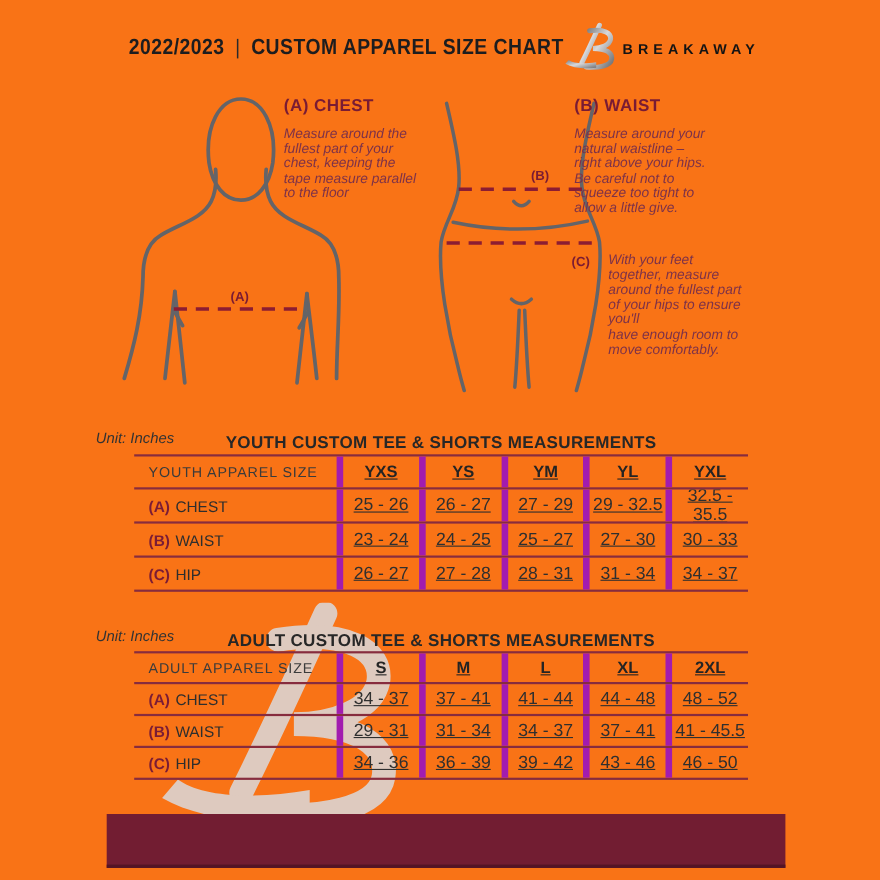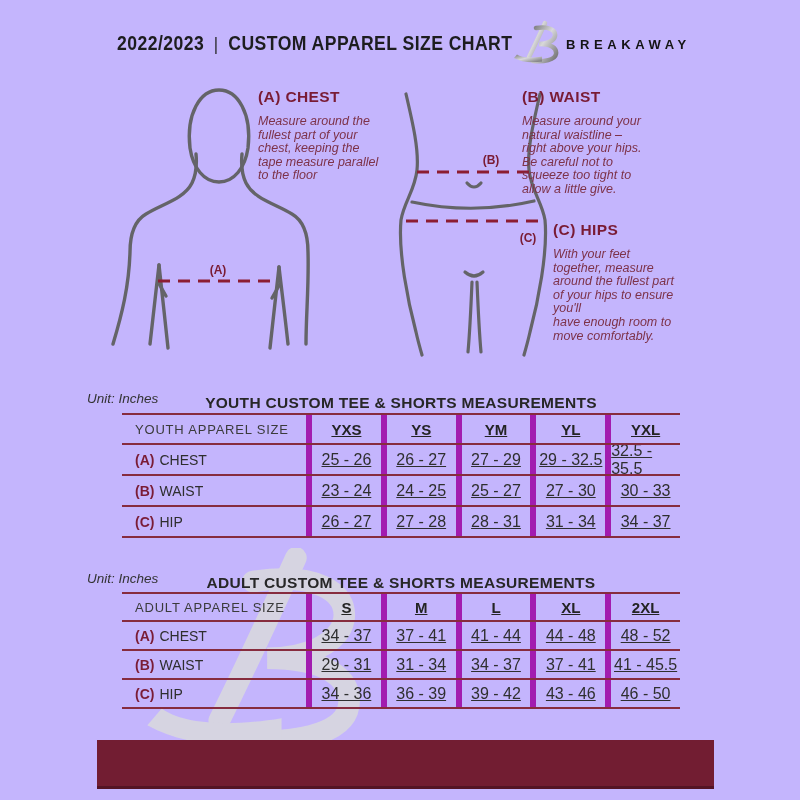--- a/index.html
+++ b/index.html
@@ -1,18 +1,18 @@
 <!DOCTYPE html>
 <html><head>
 <meta charset="utf-8">
 <style>
   * { margin:0; padding:0; box-sizing:border-box; }
   html,body { width:800px; height:800px; }
   body { font-family:"Liberation Sans", sans-serif; background:#e7e7e9; overflow:hidden; }
-  #canvas { position:relative; width:800px; height:800px; background:#c4b5fd; }
+  #canvas { position:relative; width:800px; height:800px; background:#f97316; }
 
   
   .hdr-title { position:absolute; left:117px; top:32px; display:flex; align-items:center; gap:11px;
     font-weight:bold; font-size:20px; letter-spacing:.5px; color:#1d1d1f;
     transform:scaleX(.88); transform-origin:left center; white-space:nowrap; }
   .hdr-sep { font-weight:normal; color:#2a2a2c; font-size:19px; }
   .logo-box { position:absolute; left:511px; top:20px; width:48px; height:46px; }
   .brand { position:absolute; left:566px; top:37px; font-size:13px; font-weight:bold;
     letter-spacing:4.6px; color:#141414; white-space:nowrap; }
 
@@ -30,21 +30,21 @@
   #fig-lower { left:392px; top:90px; }
 
   
   .sec-title { position:absolute; left:87px; width:628px; text-align:center;
     font-size:15.5px; font-weight:bold; letter-spacing:.3px; color:#272727;margin-top:24px; }
   .sec-unit { position:absolute; left:87px; width:628px; text-align:left;
     font-size:13.5px; font-style:italic; color:#333; }
 
   
   .sizetable { position:absolute; left:122px; width:558px; border-top:2px solid #872c3e; z-index:1; }
-  .srow { display:grid; grid-template-columns:184px repeat(5, 1fr); border-bottom:2px solid #872c3e; }
+  .srow { display:grid; grid-template-columns:184px repeat(5, 1fr); border-bottom:2px solid #872c3e;text-align:center; }
   .srow > div { display:flex; align-items:center; justify-content:center; overflow:hidden; }
   .srow > div:not(:first-child) { border-left:6px solid #a21caf;text-decoration:underline; }
   .cell-corner { justify-content:flex-start !important; padding-left:13px;
     font-size:13px; letter-spacing:.8px; color:#3b3b3b; white-space:nowrap; }
   .cell-sizehead { font-size:15px; font-weight:bold; color:#242424; }
   .cell-rowlabel { justify-content:flex-start !important; padding-left:13px; gap:5px;
     font-size:14px; color:#2e2e2e; white-space:nowrap; }
   .cell-rowlabel .pref { font-weight:bold; color:#7a1c36; }
   .cell-val { font-size:16px; color:#2f2f2f; }
   #youth-table { top:413px; }
@@ -129,21 +129,20 @@
   <div id="inst-waist" class="inst">
     <h3>(B) WAIST</h3>
     <p>Measure around your
 natural waistline –
 right above your hips.
 Be careful not to
 squeeze too tight to
 allow a little give.</p>
   </div>
   <div id="inst-hips" class="inst">
-    <h3>(C) HIPS</h3>
     <p>With your feet
 together, measure
 around the fullest part
 of your hips to ensure
 you'll
 have enough room to
 move comfortably.</p>
   </div>
 
   <svg id="watermark" width="230" height="211" viewBox="0 0 48 44">

